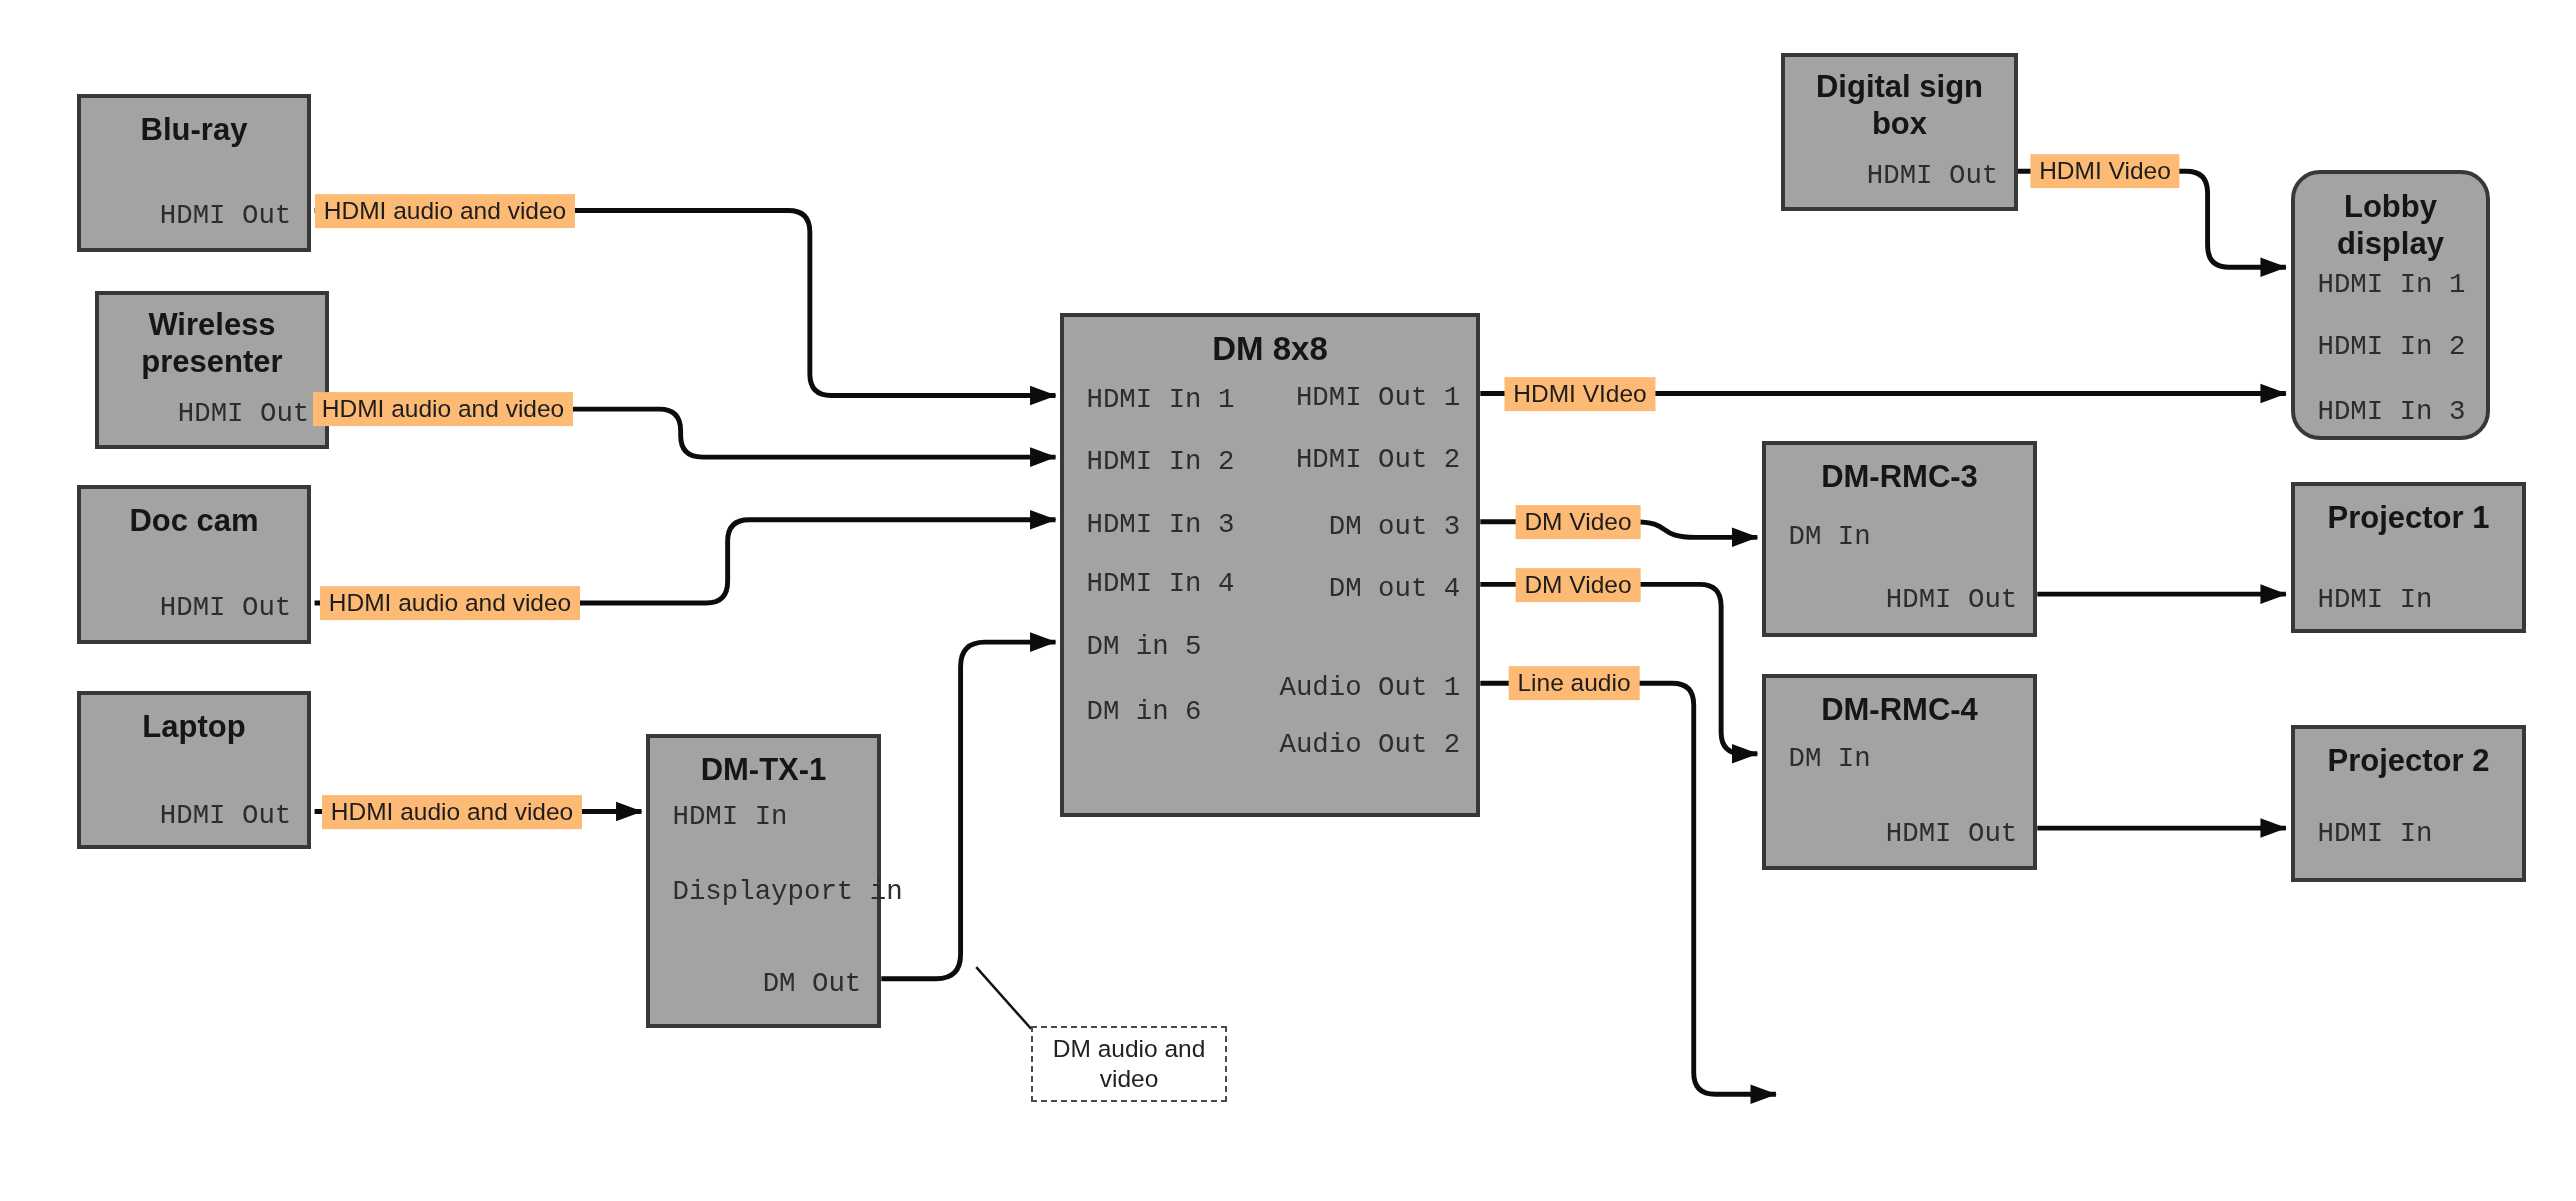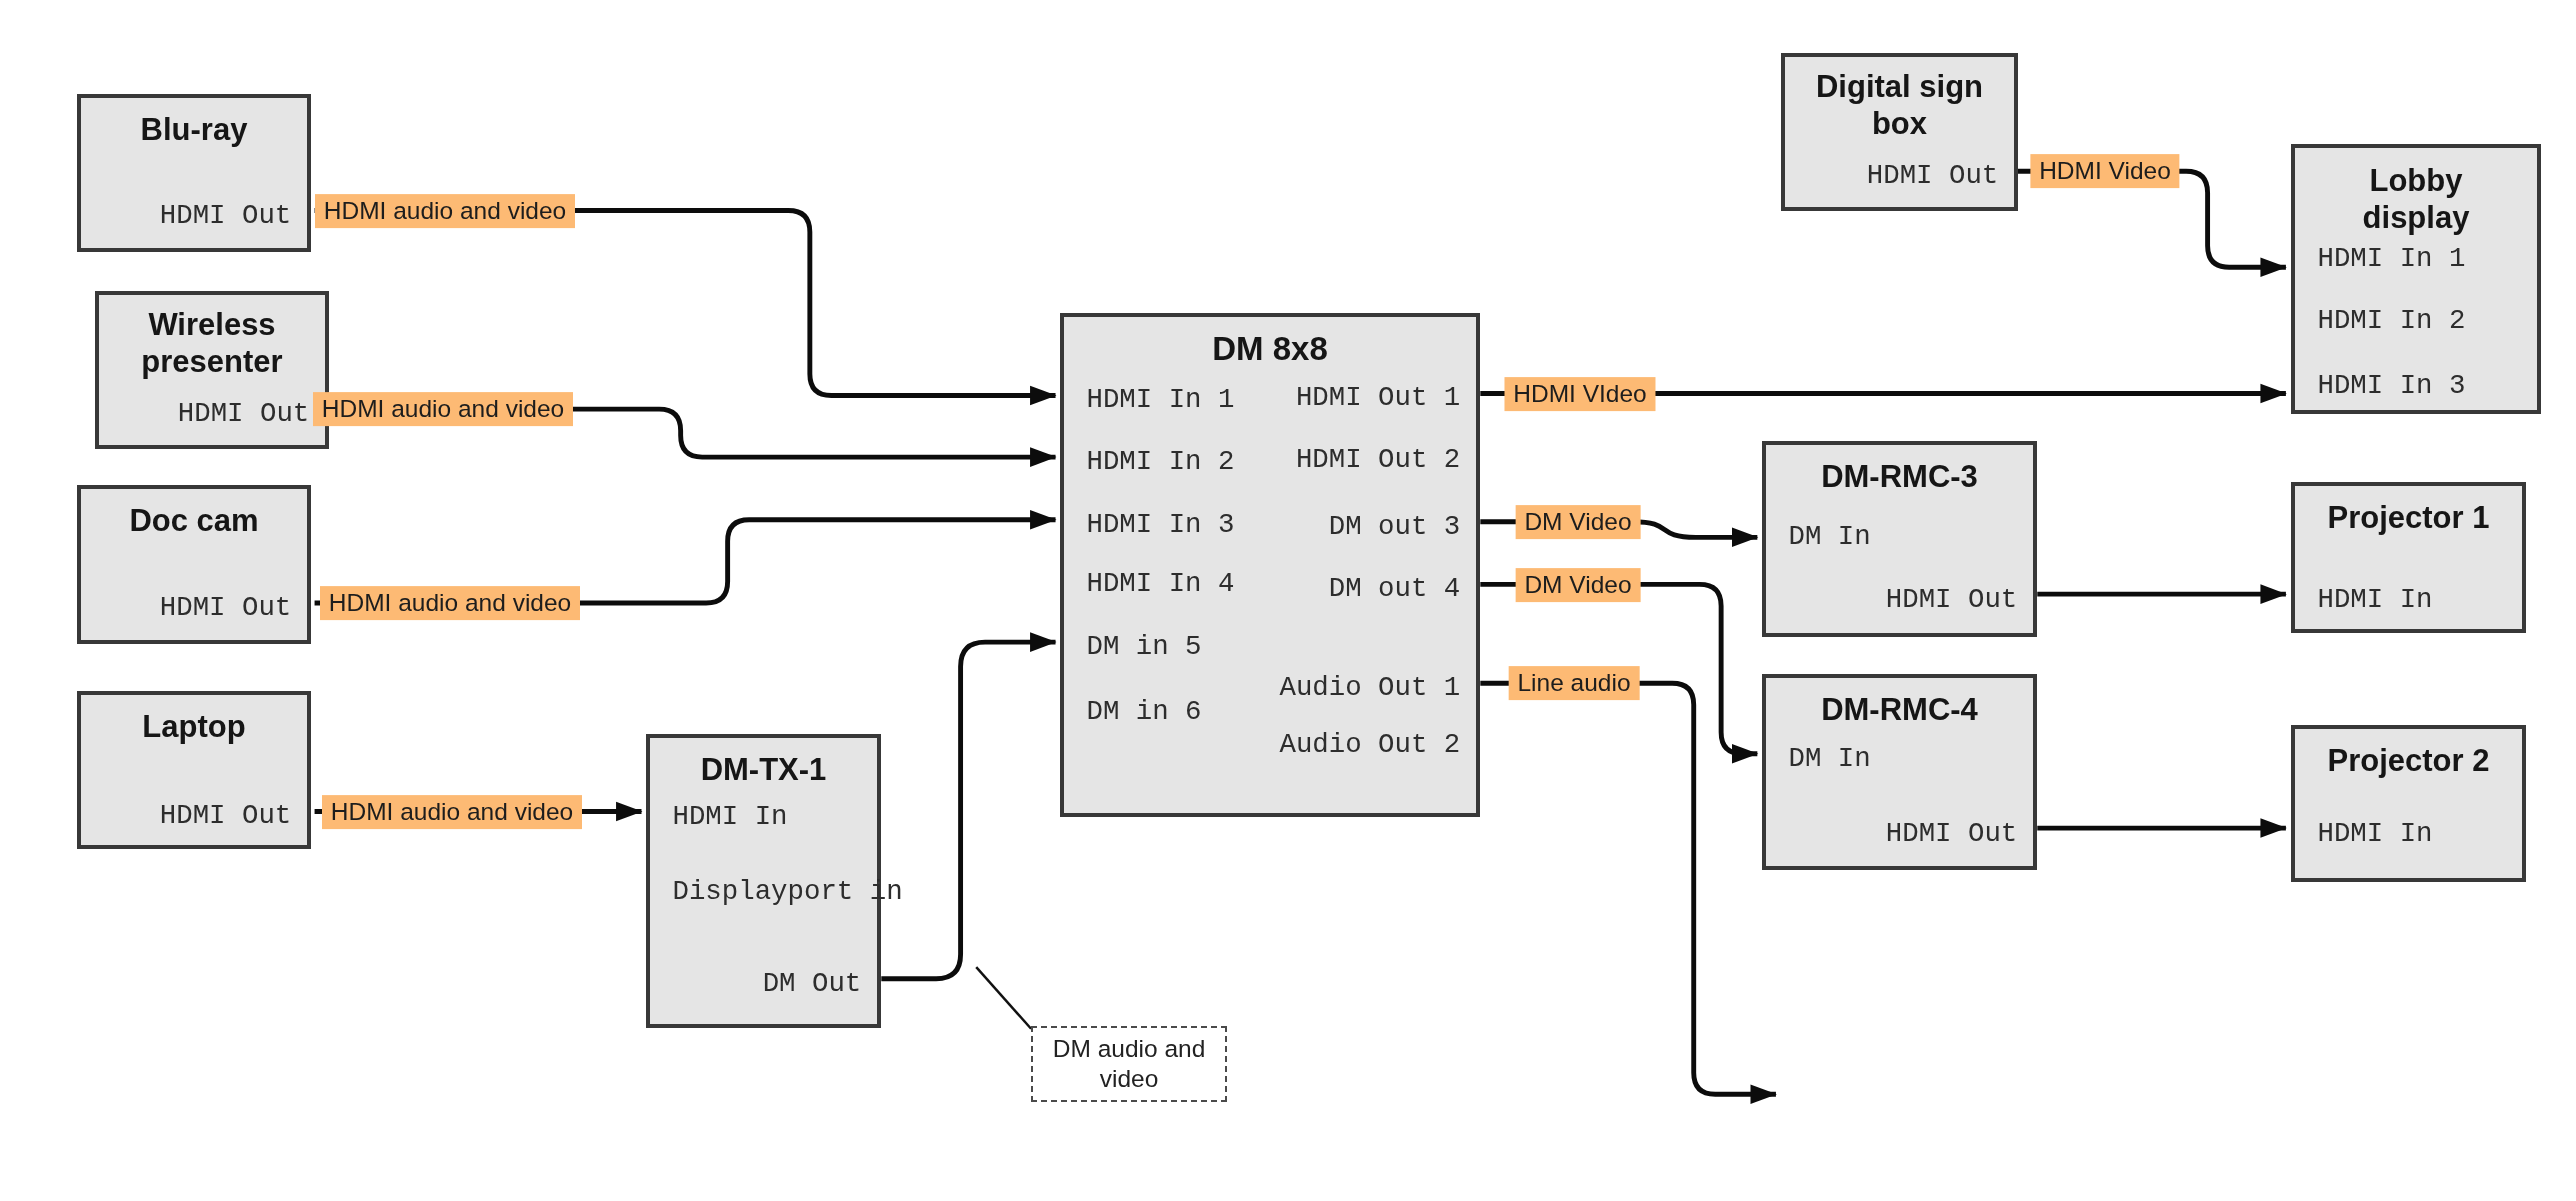--- a/index.html
+++ b/index.html
@@ -10,21 +10,21 @@
     position:relative;
     overflow:hidden;
   }
   #canvas{position:absolute;left:0;top:0;width:2576px;height:1201px;}
   svg.wires{position:absolute;left:0;top:0;width:2576px;height:1201px;pointer-events:none;}
 
   .node{
     position:absolute;
     box-sizing:border-box;
     border:4.9px solid #383838;
-    background:#e5e5e5;
+    background:#a3a3a3;
   }
   .node .title{
     position:absolute;
     top:12.7px;left:0;right:0;
     text-align:center;
     font-weight:bold;
     font-size:31px;
     line-height:37px;
     color:#161616;
   }
@@ -152,21 +152,21 @@
     <span class="port pr" style="top:271px;">DM out 4</span>
     <span class="port pr" style="top:370px;">Audio Out 1</span>
     <span class="port pr" style="top:427px;">Audio Out 2</span>
   </div>
 
   <div class="node" style="left:1781px;top:53px;width:237px;height:158px;">
     <div class="title constrained" style="width:181px;top:10.8px;">Digital sign box</div>
     <span class="port pr" style="top:118px;">HDMI Out</span>
   </div>
 
-  <div class="node" style="left:2291px;top:144px;width:250px;height:270px;">
+  <div class="node" style="left:2291px;top:170px;width:199px;height:270px;border-radius:29px;">
     <div class="title constrained" style="width:137px;top:13.7px;">Lobby display</div>
     <span class="port pl" style="top:110px;">HDMI In 1</span>
     <span class="port pl" style="top:172px;">HDMI In 2</span>
     <span class="port pl" style="top:237px;">HDMI In 3</span>
   </div>
 
   <div class="node" style="left:1762px;top:441px;width:275px;height:196px;">
     <div class="title">DM-RMC-3</div>
     <span class="port pl" style="top:91px;">DM In</span>
     <span class="port pr" style="top:154px;">HDMI Out</span>

